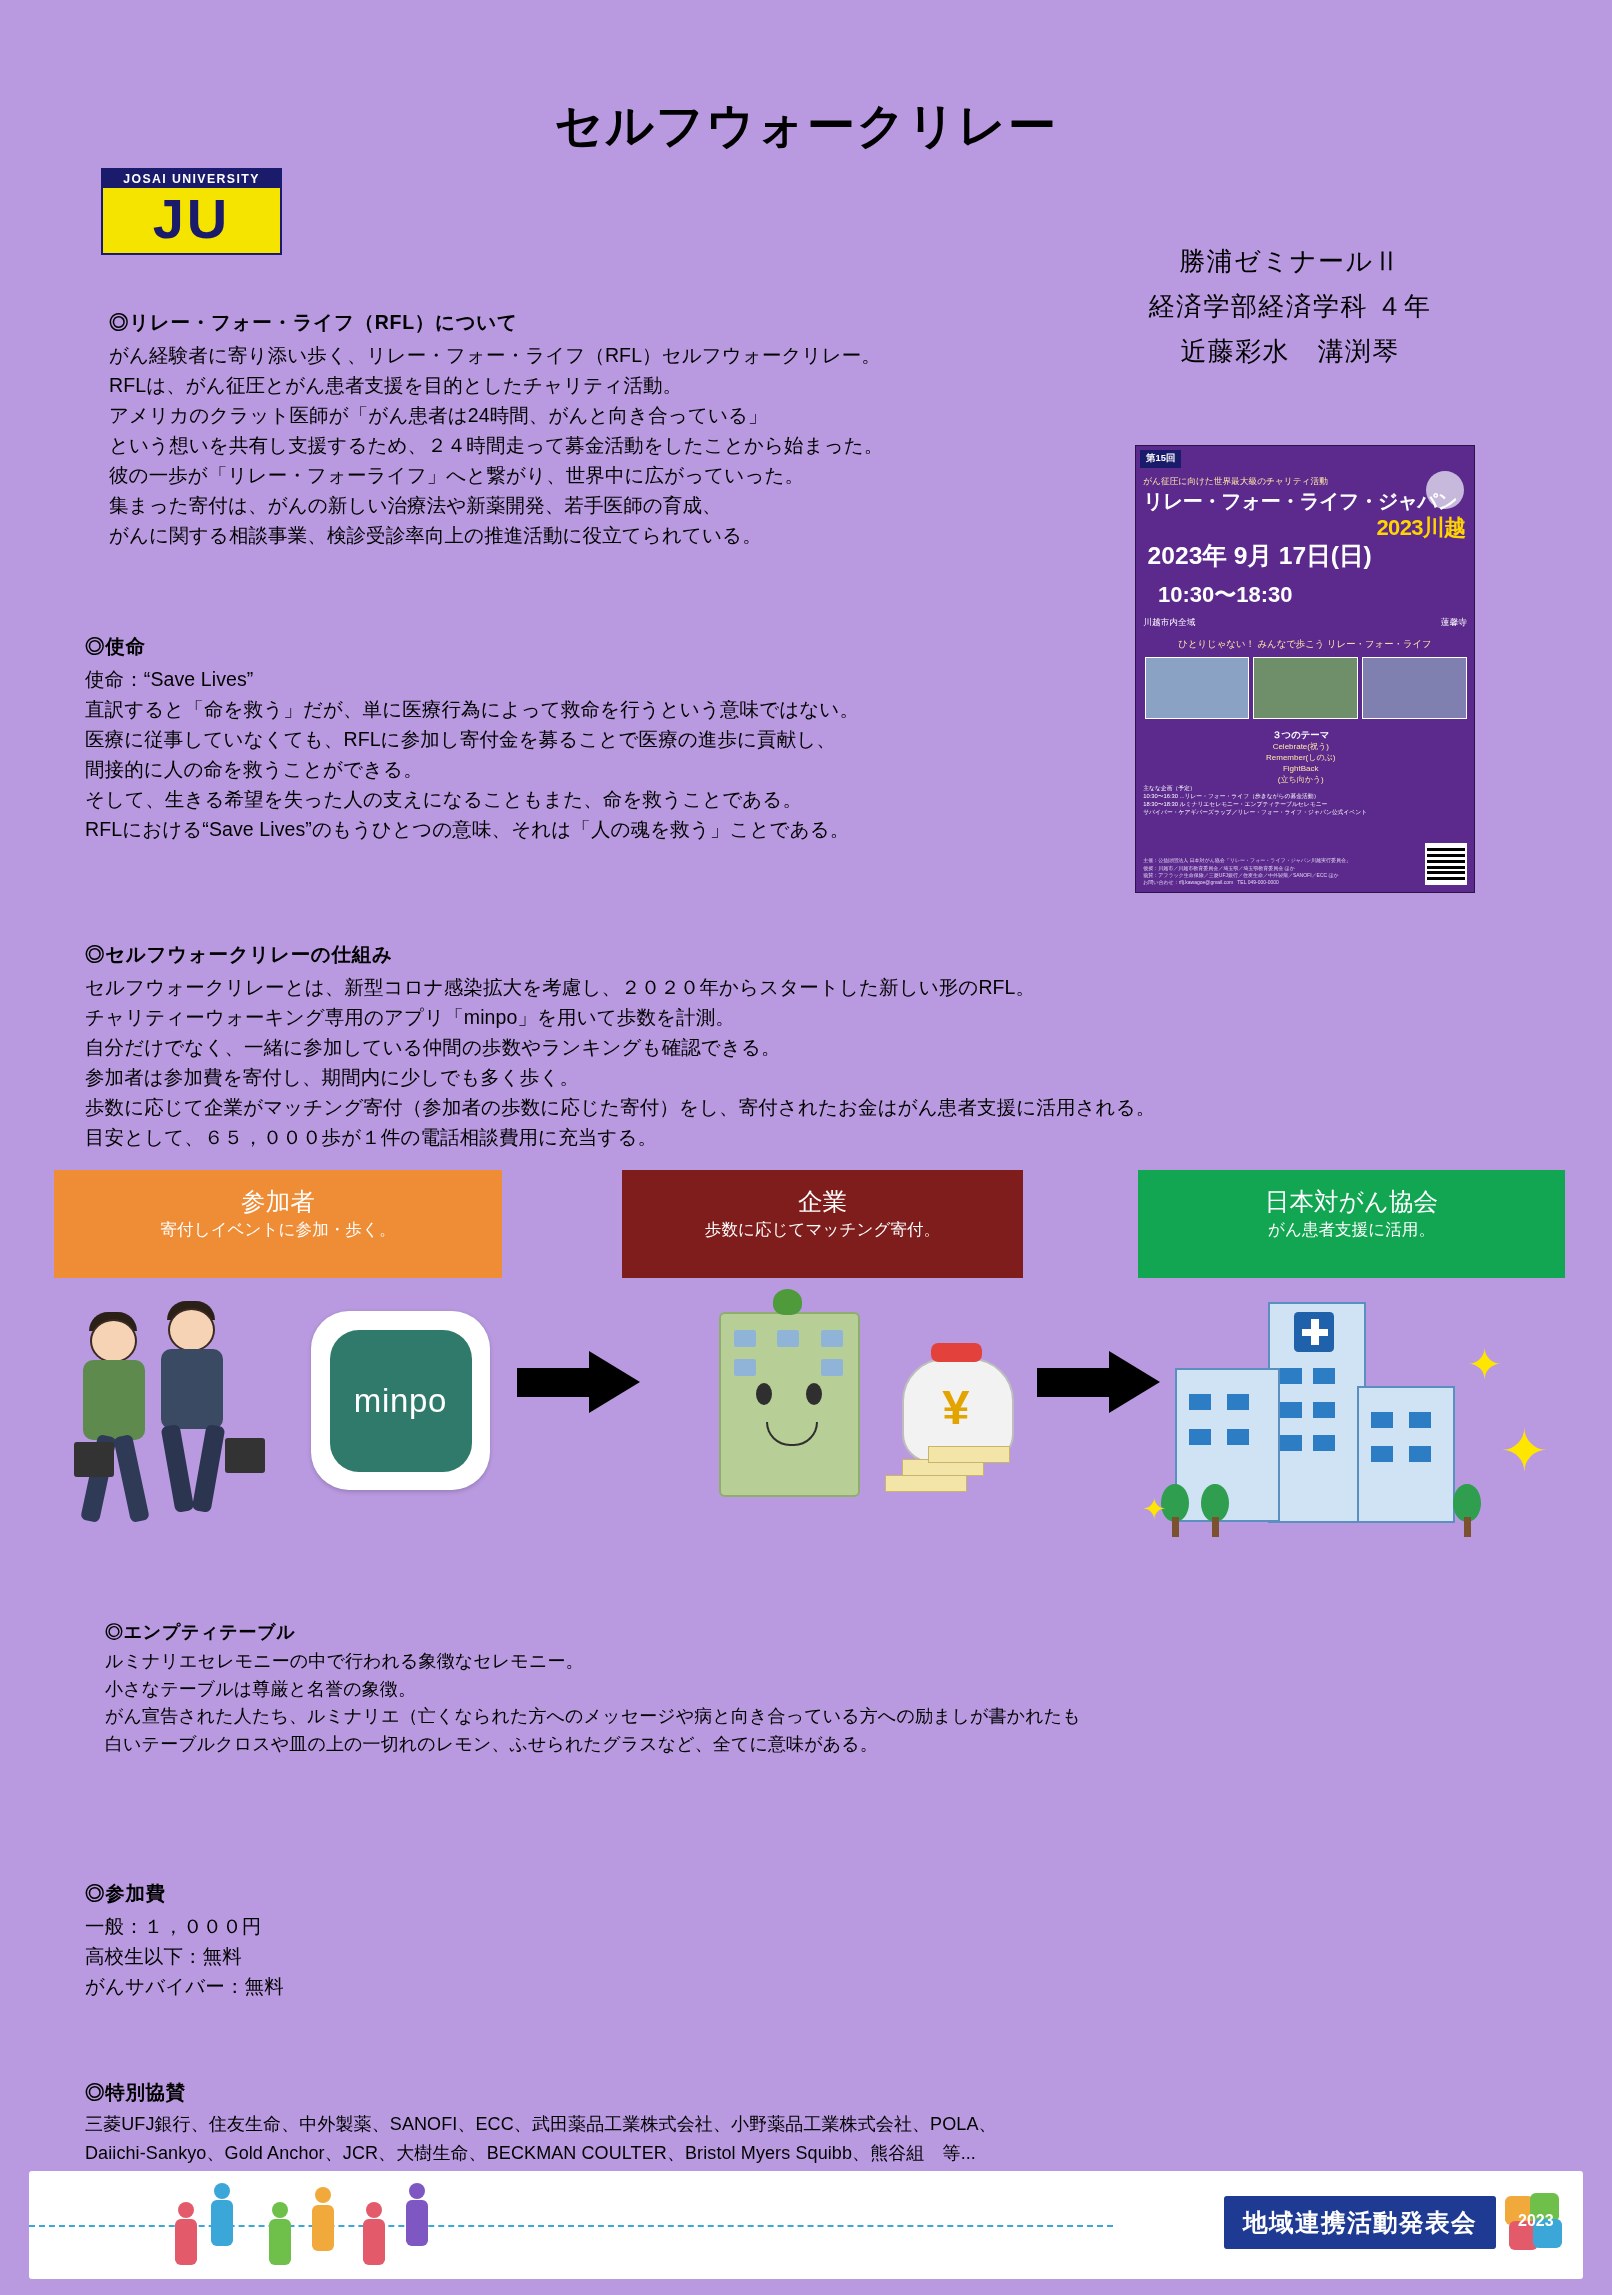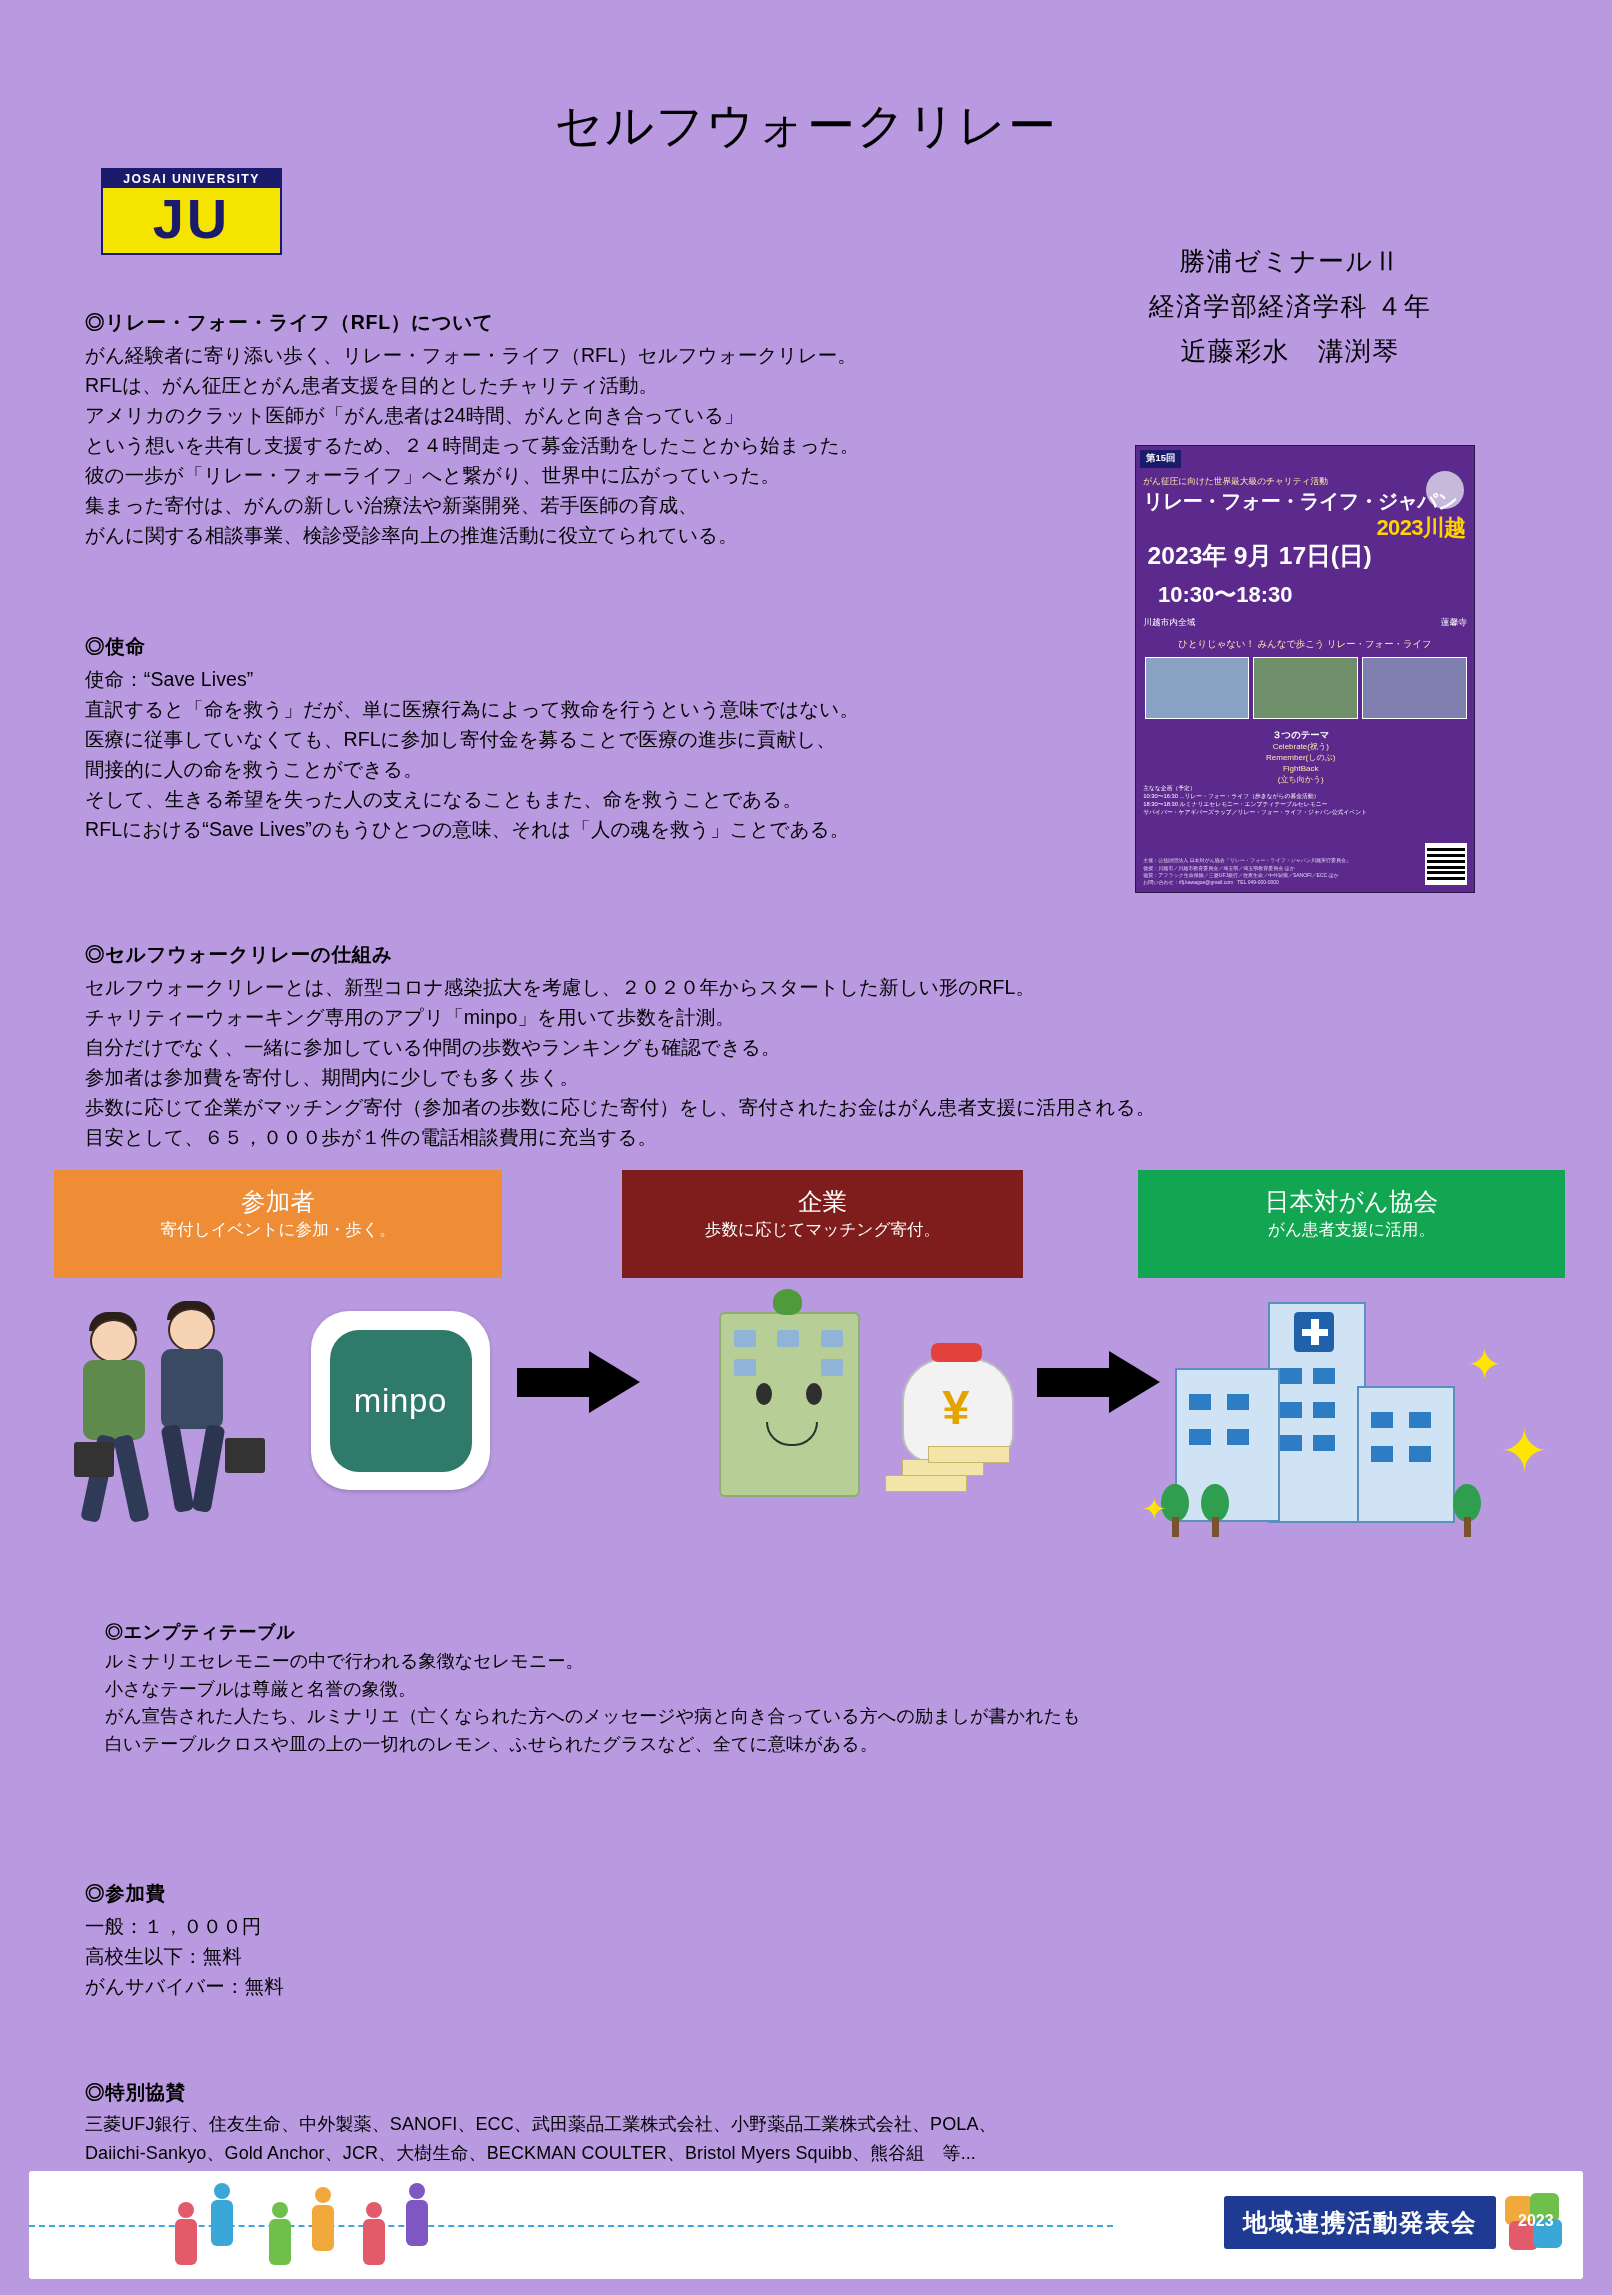--- a/index.html
+++ b/index.html
@@ -17,21 +17,21 @@
   }
 
   
   .poster-title {
     position: absolute;
     top: 94px;
     left: 0;
     width: 1612px;
     text-align: center;
     font-size: 48px;
-    font-weight: normal;
+    font-weight: bold;
     letter-spacing: 1.4px;
   }
 
   
   .ju-logo {
     position: absolute;
     left: 101px;
     top: 168px;
     width: 181px;
     height: 87px;
@@ -213,21 +213,21 @@
     letter-spacing: 0.7px;
     margin-bottom: 4.3px;
   }
   .sec-body {
     font-size: 19.5px;
     line-height: 30px;
     letter-spacing: 0.1px;
   }
   .sec-body div { white-space: pre-wrap; }
 
-  #sec-rfl { top: 309px; width: 1113px; }
+  #sec-rfl { top: 309px; width: 1113px; margin-left: 24px; }
   #sec-mission { top: 633px; width: 1128px; }
   #sec-mechanism { top: 933px; width: 1453px; margin-top: 8px; }
   #sec-empty { top: 1620px; left: 105px; width: 1301px; }
   #sec-fee { top: 1880px; }
   #sec-sponsor { top: 2079px; width: 1453px; }
 
   #sec-empty .sec-head { font-size: 18px; }
   #sec-empty .sec-body { font-size: 18px; line-height: 27.5px; }
 
   #sec-sponsor .sec-body { font-size: 18px; line-height: 29px; }

